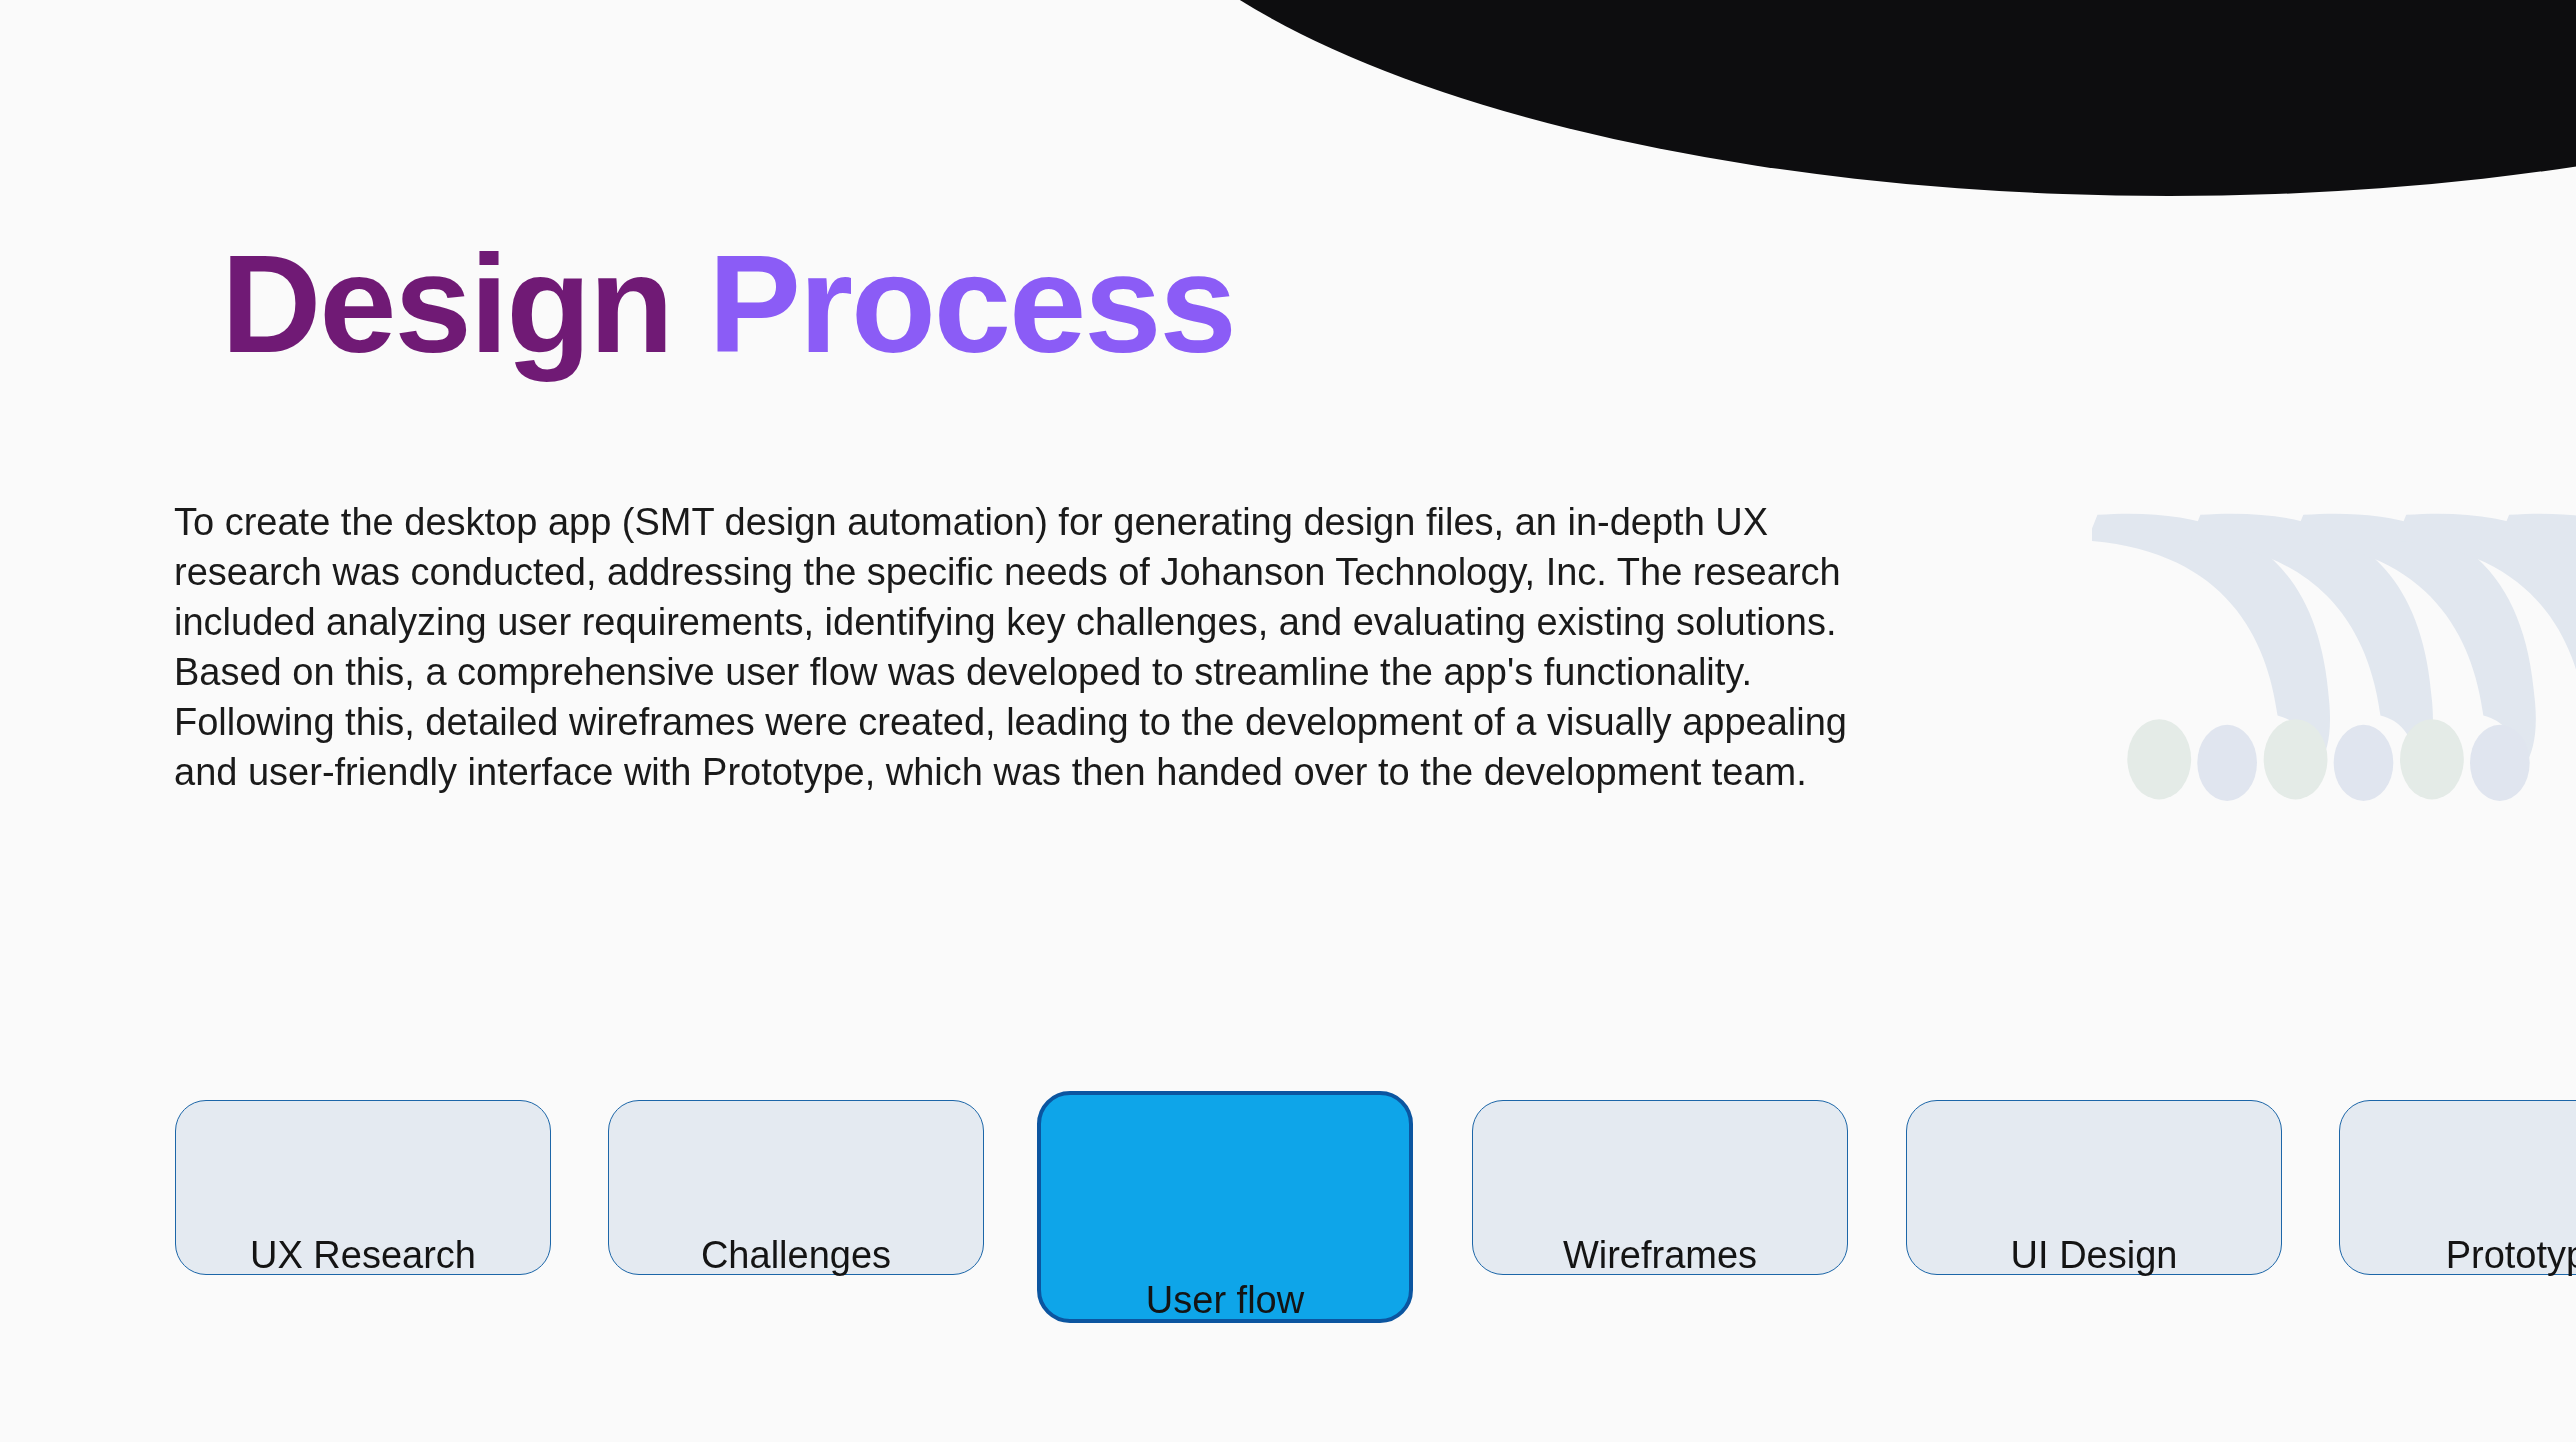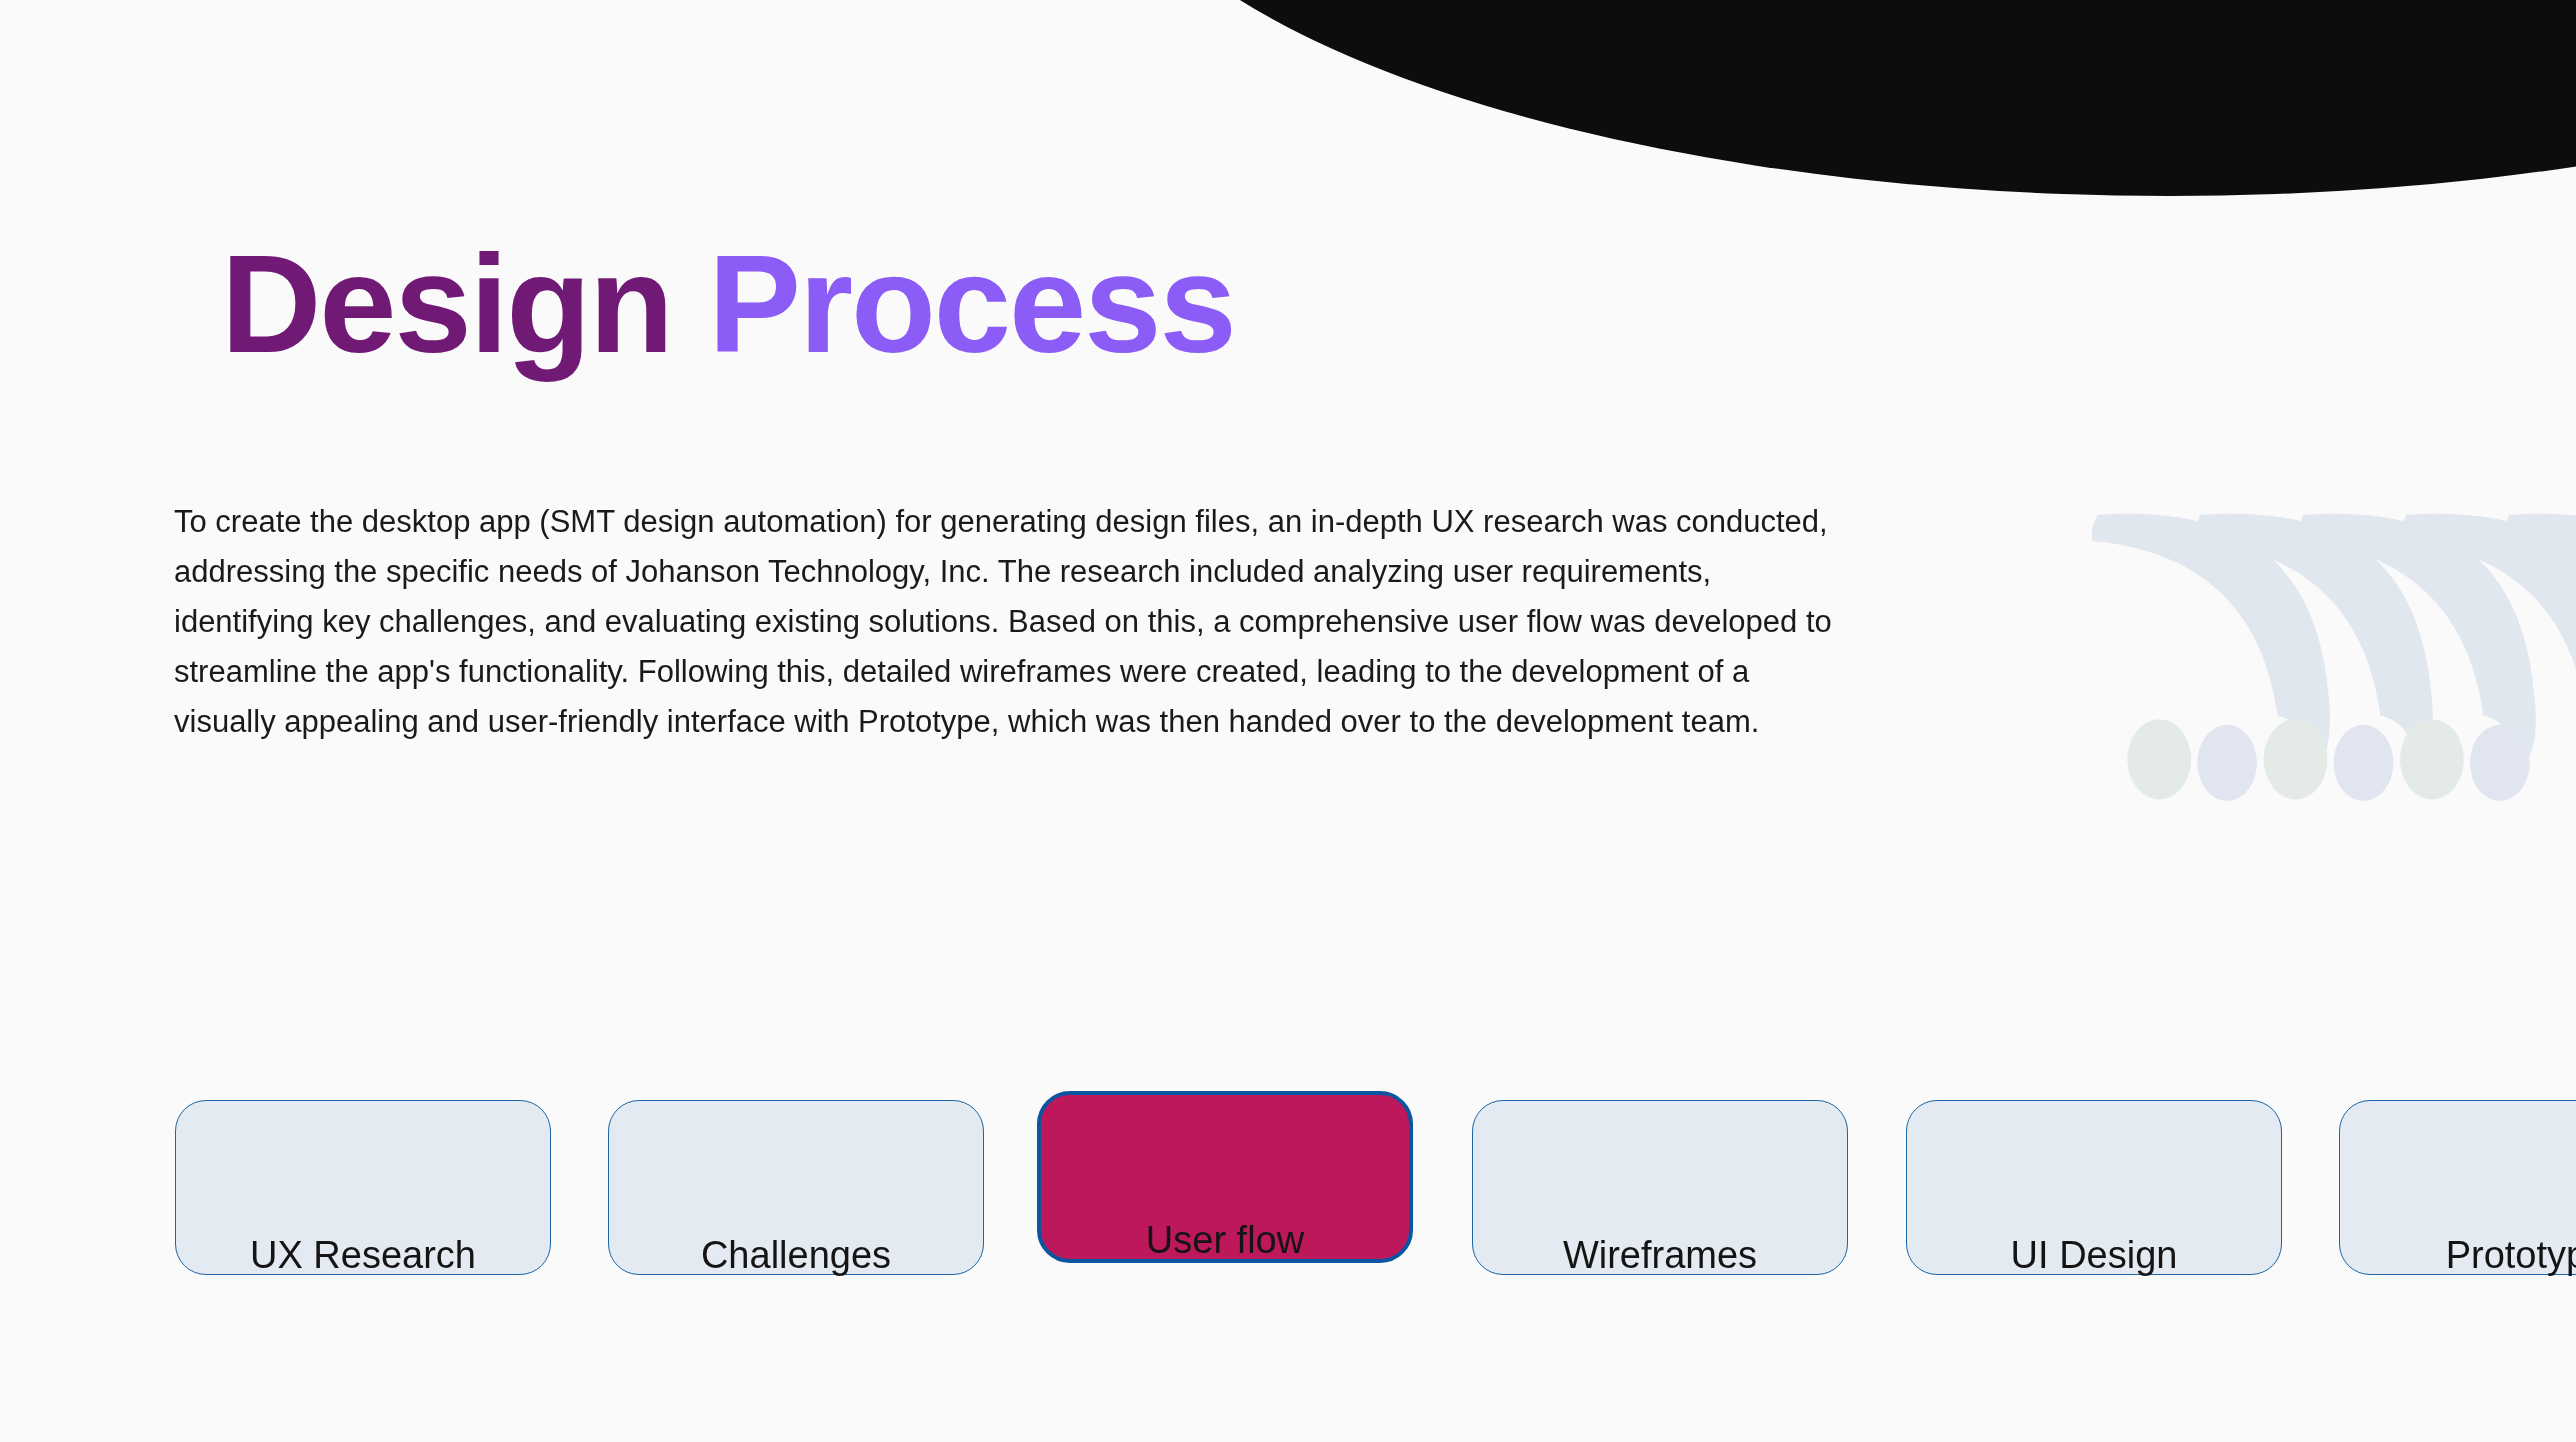--- a/index.html
+++ b/index.html
@@ -47,21 +47,21 @@
   }
   #page-title .word-primary  { color:#701a75;margin-left:48px; }
   #page-title .word-secondary{ color:#8b5cf6; }
 
   
   #intro-paragraph {
     position:absolute;
     left:174px;
     top:497px;
     width:1674px;
-    font-size:31px;
+    font-size:38px;
     line-height:50px;
     color:#1A1A1A;
     font-weight:400;
   }
 
   
   #swoosh-decoration {
     position:absolute;
     left:2092px;
     top:484px;
@@ -93,22 +93,22 @@
     cursor:pointer;
   }
   .step-button .step-label {
     font-size:38px;
     color:#141414;
     font-weight:400;
     line-height:1;
   }
   .step-button.is-active {
     top:0;
-    height:172px;
-    background:#be185d;
+    height:232px;
+    background:#0ea5e9;
     border:4.6px solid #0B55A0;
     border-radius:33px;
   }
 
   .step-button[data-index="0"] { left:175px;  }
   .step-button[data-index="1"] { left:608px; }
   .step-button[data-index="2"] { left:1037px; }
   .step-button[data-index="3"] { left:1472px; }
   .step-button[data-index="4"] { left:1906px; }
   .step-button[data-index="5"] { left:2339px; }

